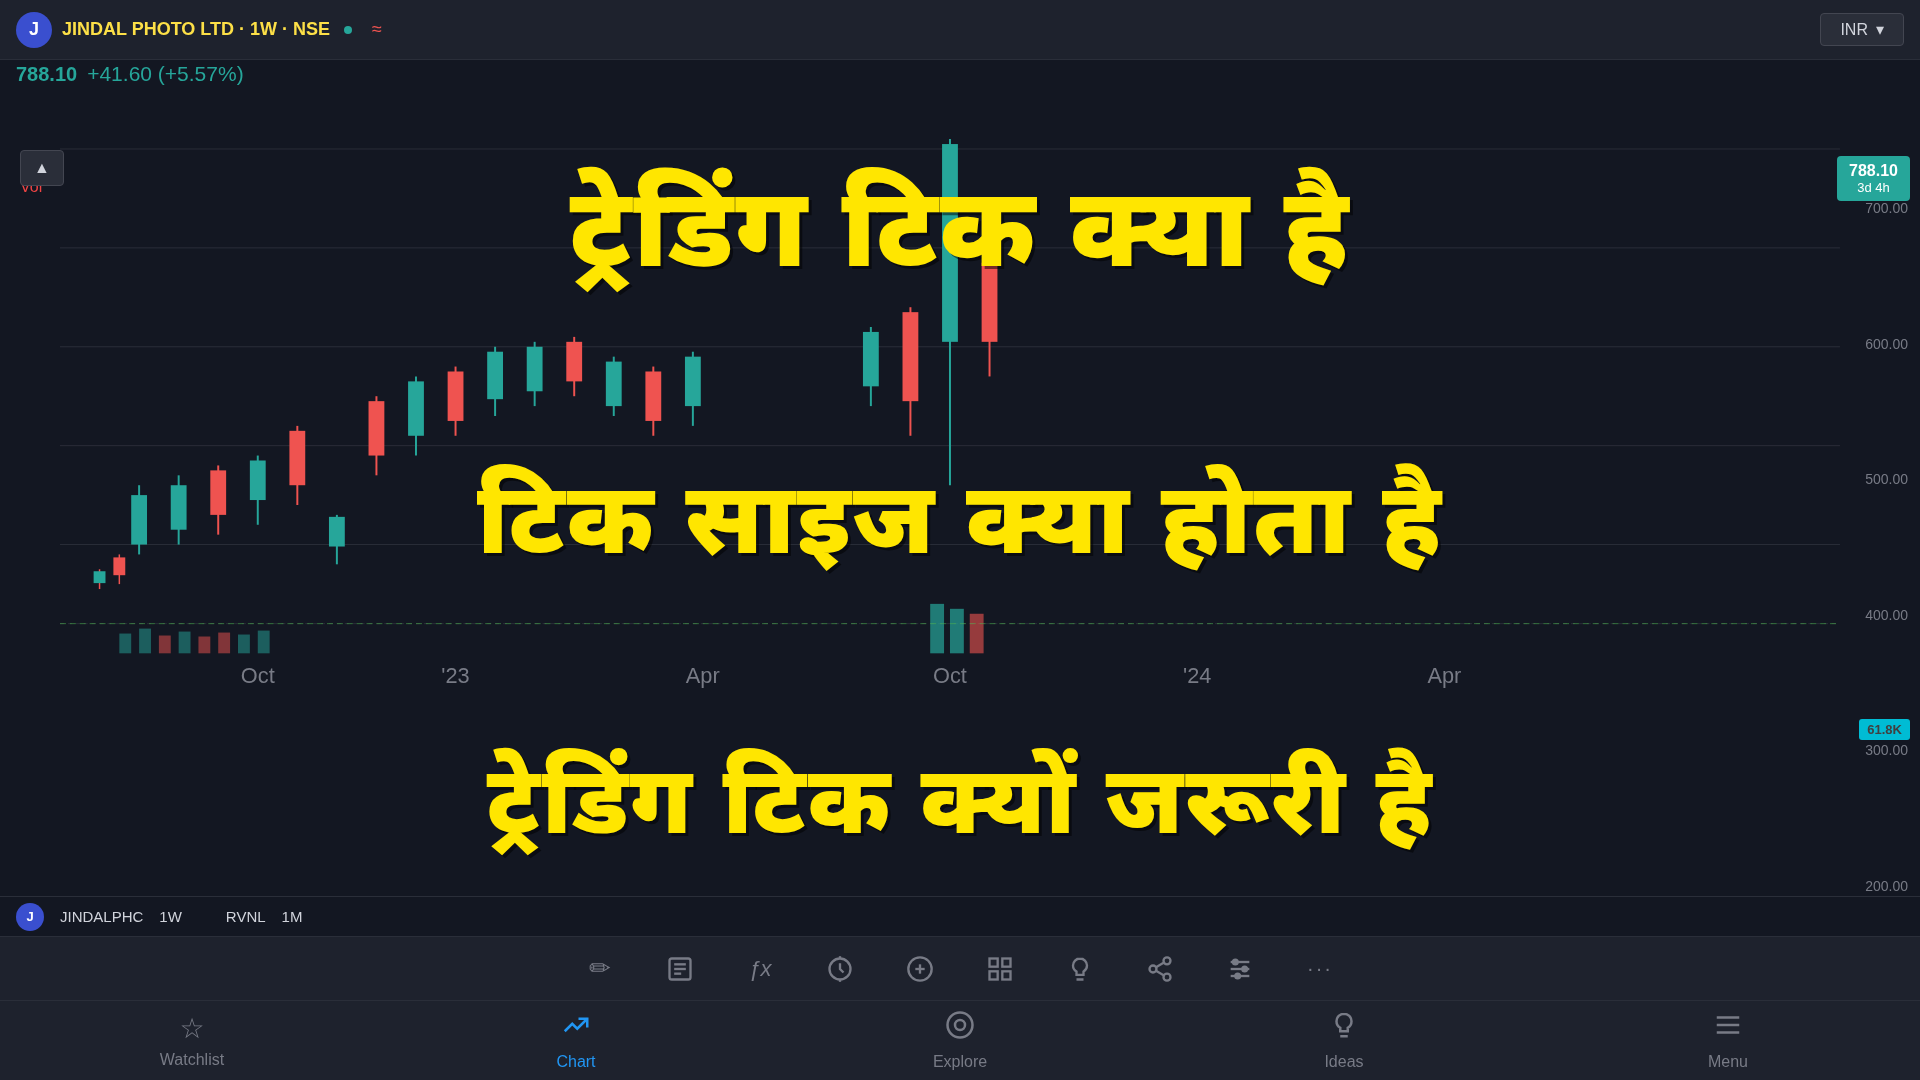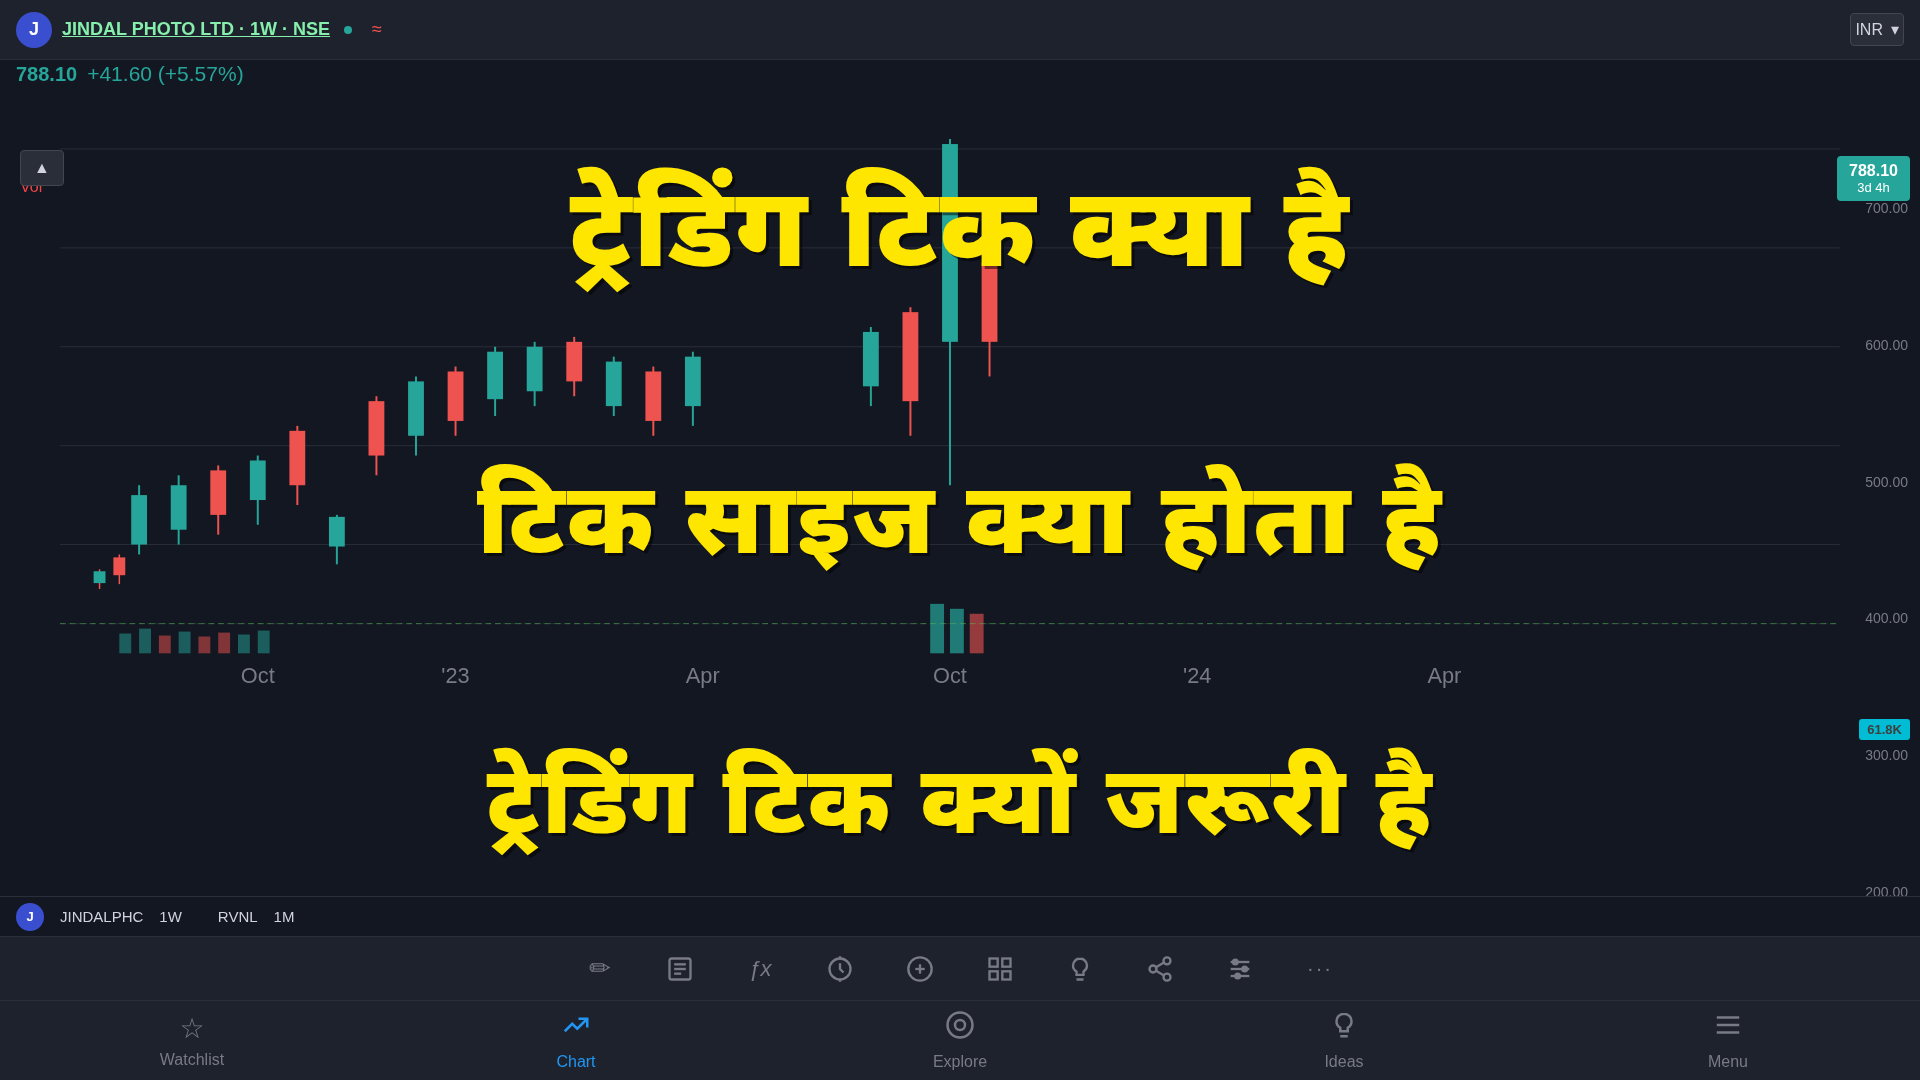--- a/index.html
+++ b/index.html
@@ -34,22 +34,21 @@
     .stock-avatar {
       width: 36px; height: 36px;
       background: #3a4fcf;
       border-radius: 50%;
       display: flex; align-items: center; justify-content: center;
       font-weight: bold; font-size: 18px; color: #fff;
     }
     .stock-title {
       font-size: 18px;
       font-weight: 600;
-      color: #86efac;
-      text-decoration: underline;
+      color: #fde047;
     }
     .stock-dot {
       display: inline-block;
       width: 8px; height: 8px;
       background: #26a69a;
       border-radius: 50%;
       margin: 0 4px;
       vertical-align: middle;
     }
     .status-icon {
@@ -75,21 +74,21 @@
       color: #26a69a;
       font-size: 21px;
     }
 
     
     .currency-dropdown {
       margin-left: auto;
       background: #2a2e39;
       border: 1px solid #434651;
       border-radius: 4px;
-      padding: 6px 4px;
+      padding: 6px 19px;
       color: #d1d4dc;
       font-size: 16px;
       display: flex;
       align-items: center;
       gap: 8px;
       cursor: pointer;
     }
 
     
     .chart-area {
@@ -147,21 +146,21 @@
       font-size: 13px;
       font-weight: 400;
       color: #fff;
     }
 
     
     .y-axis {
       position: absolute;
       right: 12px;
       top: 140px;
-      bottom: 60px;
+      bottom: 66px;
       display: flex;
       flex-direction: column;
       justify-content: space-between;
       color: #787b86;
       font-size: 14px;
       z-index: 5;
     }
 
     
     .chart-svg {
@@ -447,21 +446,21 @@
 <div class="overlay-text">
   <div class="hindi-line line1">ट्रेडिंग टिक क्या है</div>
   <div class="hindi-line line2">टिक साइज क्या होता है</div>
   <div class="hindi-line line3">ट्रेडिंग टिक क्यों जरूरी है</div>
 </div>
 
 <div class="stock-info-bar">
   <div class="stock-info-avatar">J</div>
   <span class="stock-info-text">JINDALPHC</span>
   <span class="stock-info-text">1W</span>
-  <span class="stock-info-text" style="margin-left:20px">RVNL</span>
+  <span class="stock-info-text" style="margin-left:28px">RVNL</span>
   <span class="stock-info-text">1M</span>
 </div>
 
 <div class="bottom-toolbar">
   <div class="toolbar-icon">✏</div>
   <div class="toolbar-icon">
     <svg width="28" height="28" viewBox="0 0 24 24" fill="none" stroke="#787b86" stroke-width="2">
       <rect x="3" y="3" width="18" height="18" rx="2"></rect>
       <line x1="7" y1="8" x2="17" y2="8"></line>
       <line x1="7" y1="12" x2="17" y2="12"></line>

